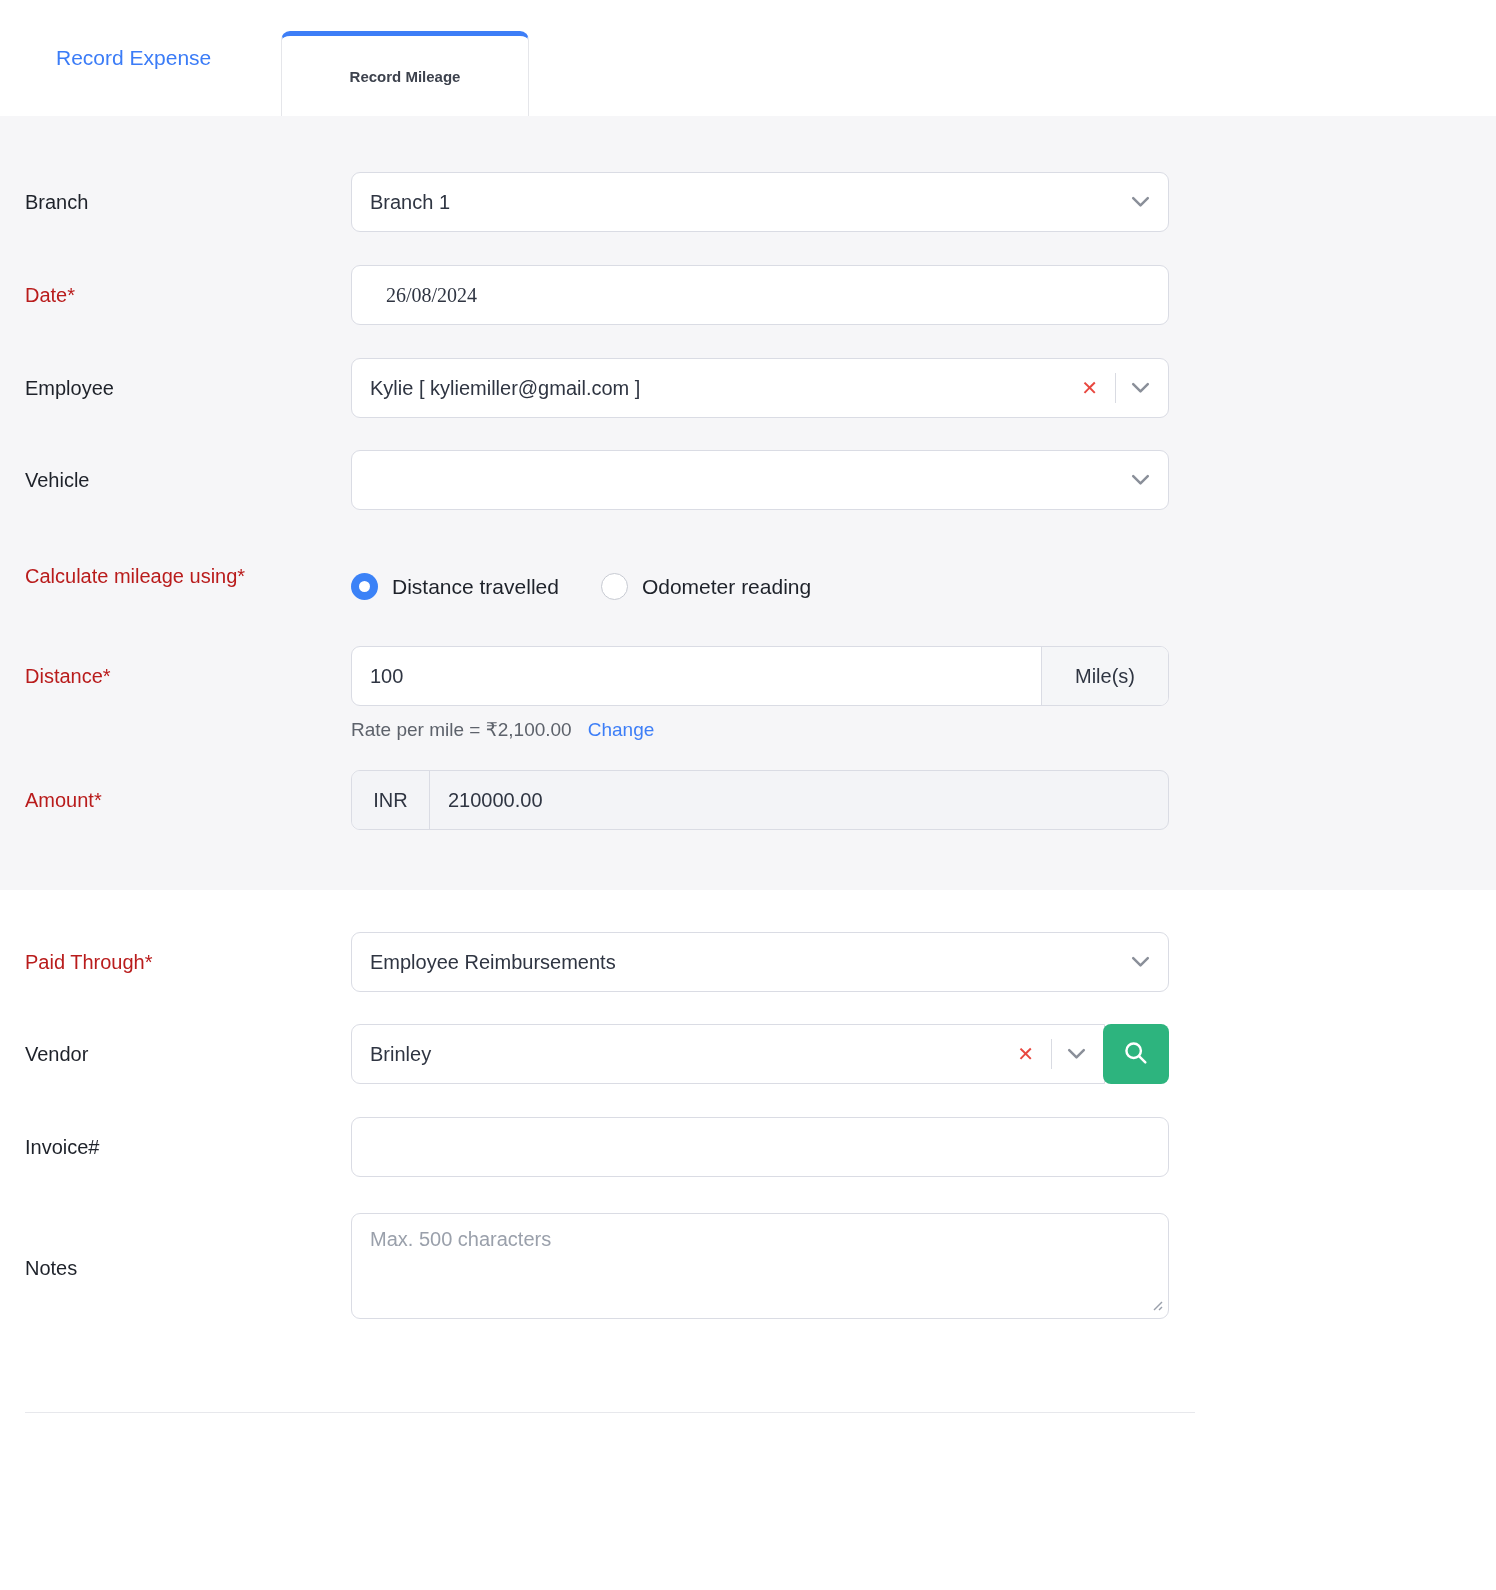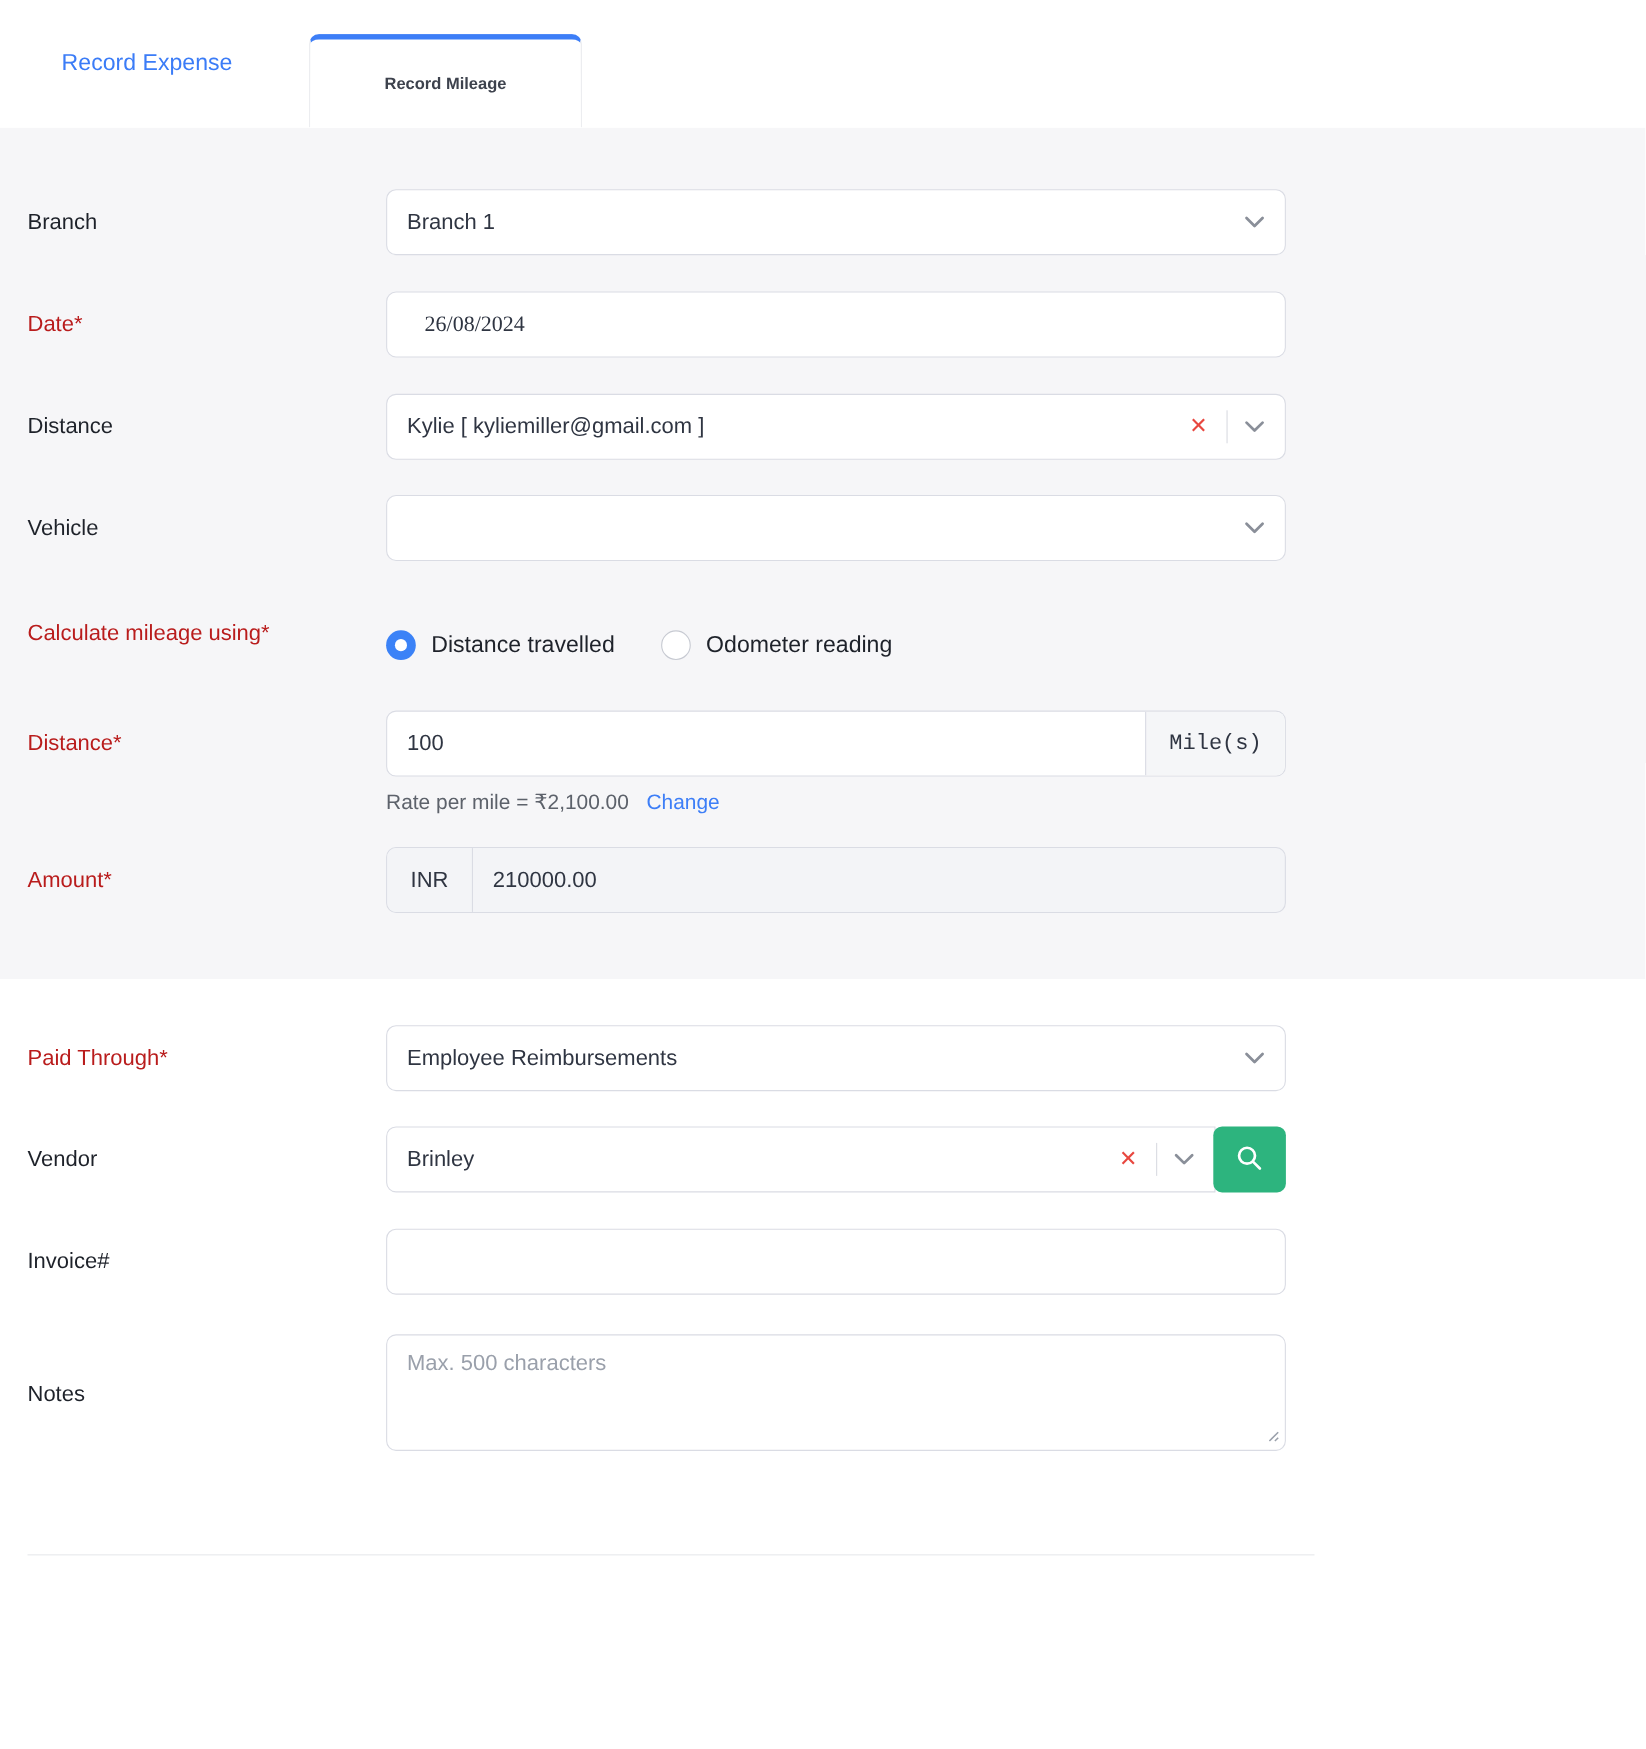--- a/index.html
+++ b/index.html
@@ -137,21 +137,20 @@
   }
   .suffix {
     width: 127px;
     border-left: 1px solid #dadce4;
     background: #f5f6f8;
     display: flex;
     align-items: center;
     justify-content: center;
     font-size: 20px;
     color: #2f3542;
-    font-family: Liberation Mono, monospace;
   }
   .subline {
     margin-top: 12px;
     font-size: 19px;
     color: #5d626b;
     display: flex;
     align-items: center;
   }
   .link {
     color: #3d7ef7;
@@ -305,21 +304,21 @@
     </div>
 
     <div class="row mt33">
       <div class="lbl required">Date*</div>
       <div class="fld">
         <input class="input" type="text" value="26/08/2024" style="">
       </div>
     </div>
 
     <div class="row mt33">
-      <div class="lbl">Distance</div>
+      <div class="lbl">Employee</div>
       <div class="fld">
         <div class="combo">
           <span class="value">Kylie [ kyliemiller@gmail.com ]</span>
           <span class="adorn">
             <span class="clear-x">✕</span>
             <span class="vdiv"></span>
             <span class="chev">
               <svg width="19" height="12" viewBox="0 0 19 12">
                   <path d="M2.2 2.2 L9.5 9.4 L16.8 2.2" fill="none" stroke="#8a8f99" stroke-width="2.5" stroke-linecap="round" stroke-linejoin="round"></path>
                 </svg>

